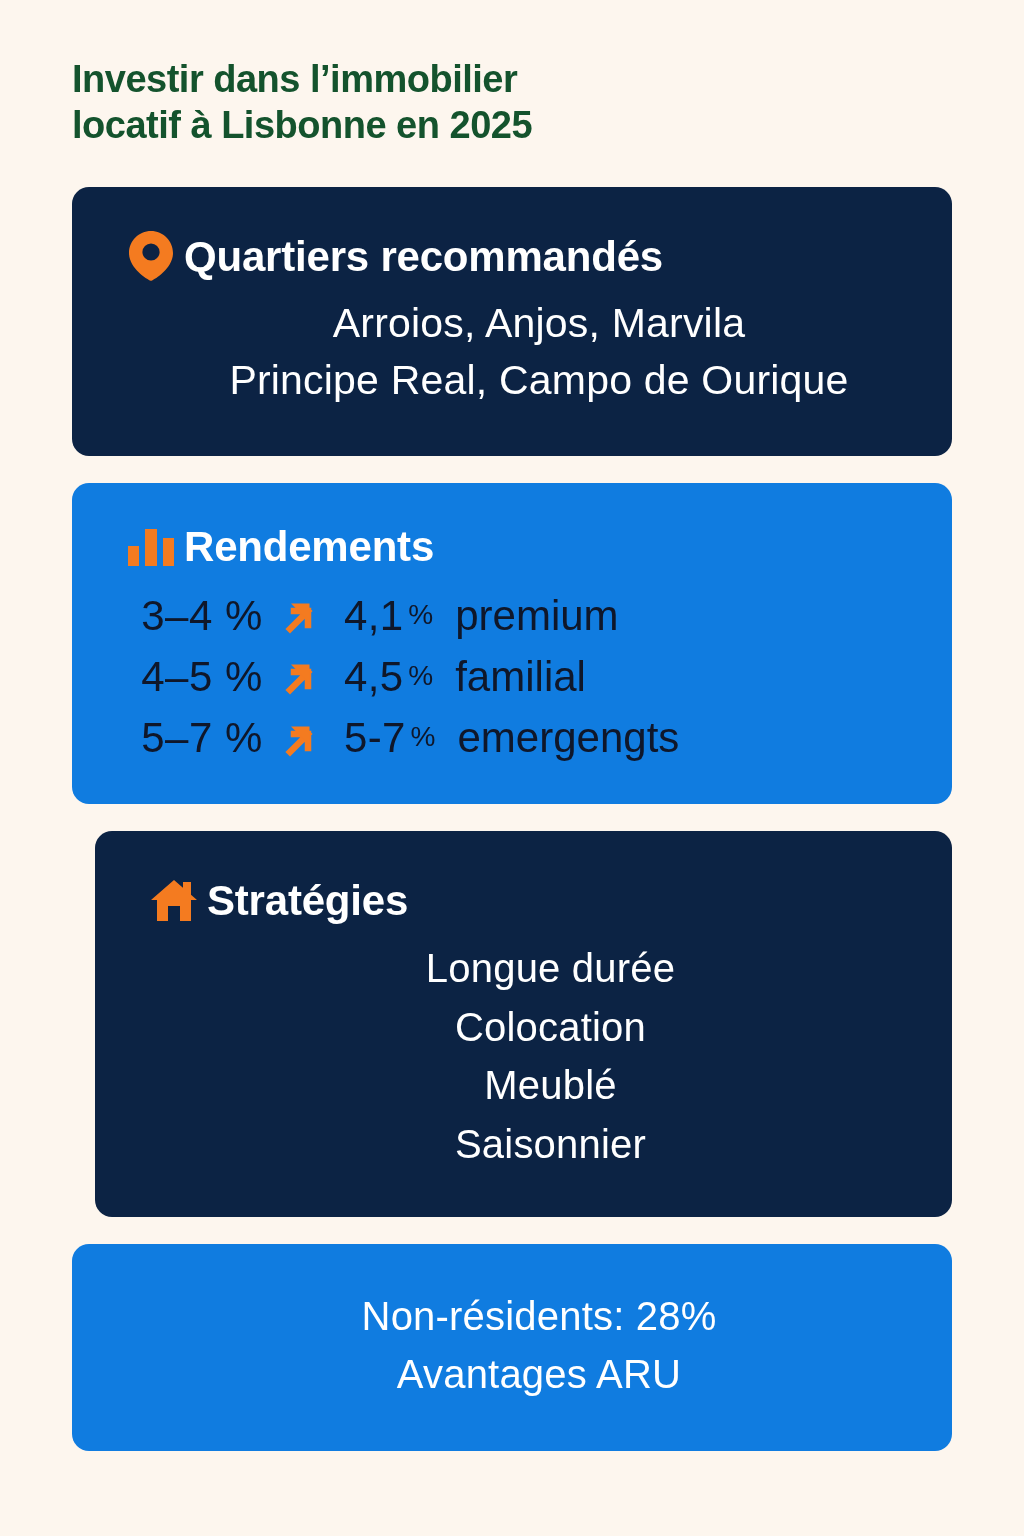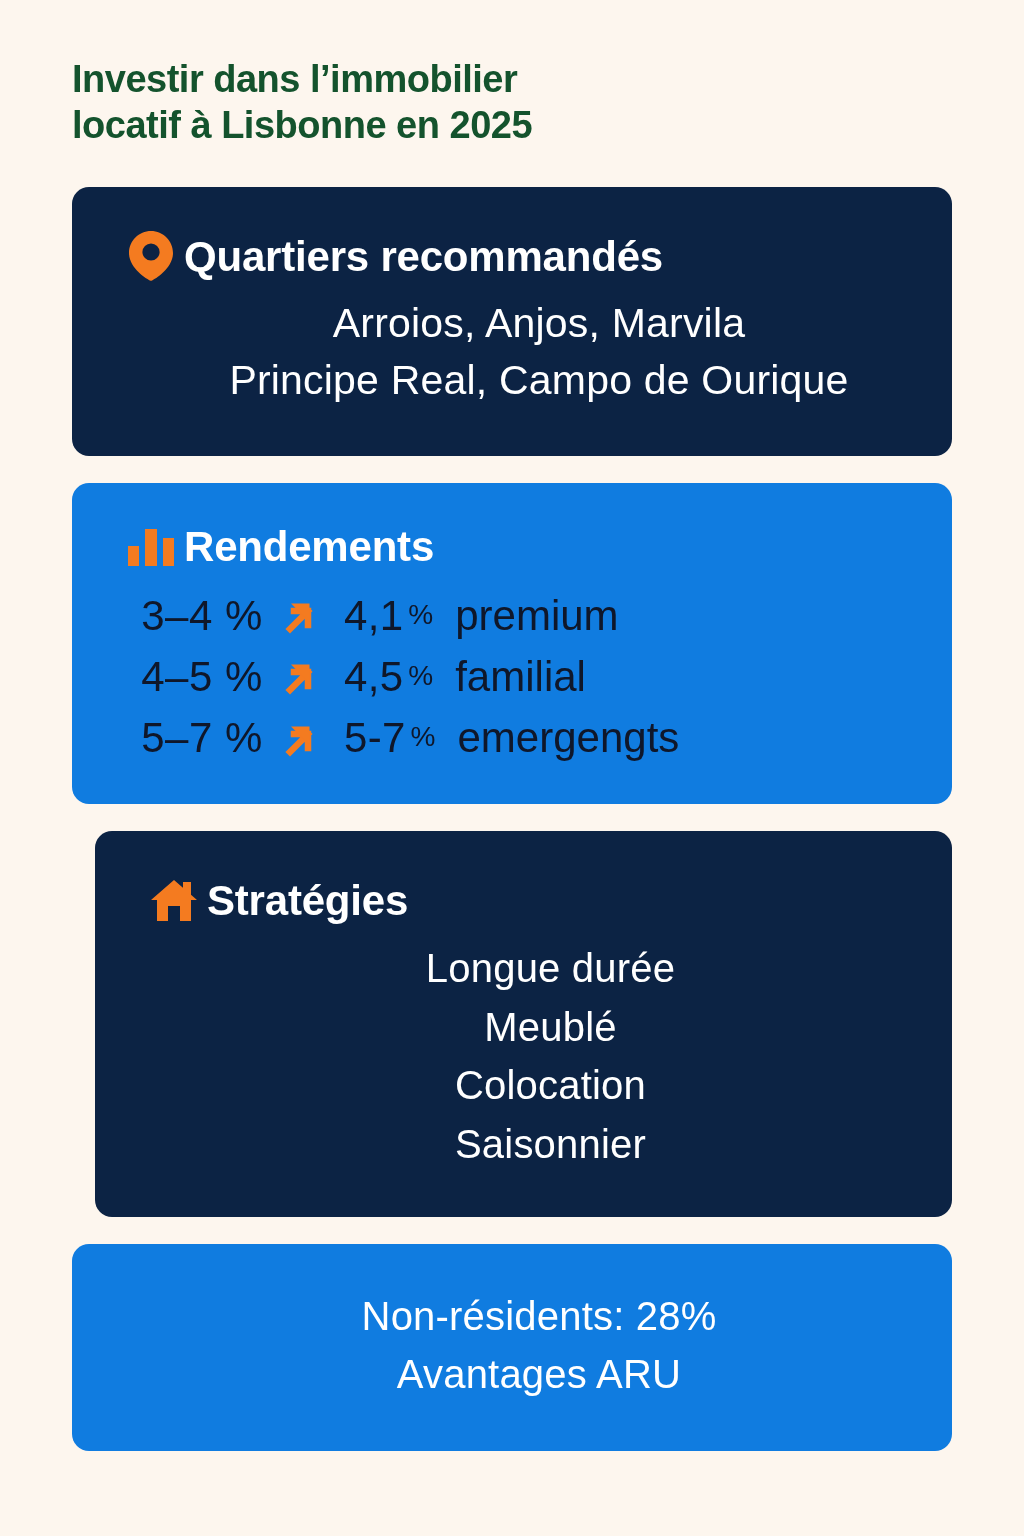--- a/index.html
+++ b/index.html
@@ -149,22 +149,22 @@
           <svg width="48" height="44" viewBox="0 0 48 44">
             <rect x="33" y="4" width="8" height="13" fill="#F47B20"></rect>
             <path d="M24 2 L47 22 L41 22 L41 43 L7 43 L7 22 L1 22 Z" fill="#F47B20"></path>
             <rect x="18" y="28" width="12" height="15" fill="#0C2344"></rect>
           </svg>
         </span>
         <span class="card-title">Stratégies</span>
       </div>
       <div class="card-body">
         <div class="body-line">Longue durée</div>
+        <div class="body-line">Colocation</div>
         <div class="body-line">Meublé</div>
-        <div class="body-line">Colocation</div>
         <div class="body-line">Saisonnier</div>
       </div>
     </section>
 
     <section class="card blue card-4">
       <div class="card-body">
         <div class="body-line">Non-résidents: 28%</div>
         <div class="body-line">Avantages ARU</div>
       </div>
     </section>

